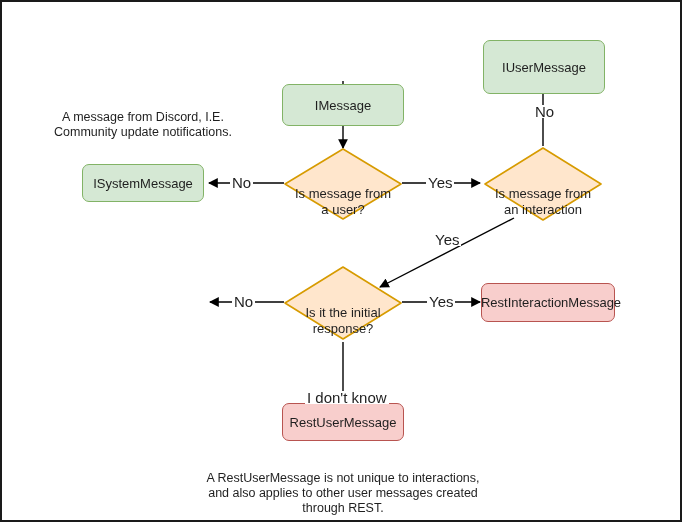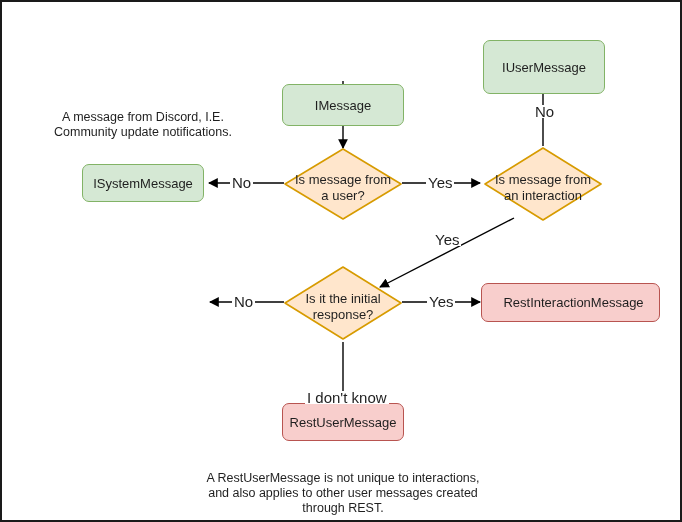--- a/index.html
+++ b/index.html
@@ -57,21 +57,21 @@
     z-index: 3;
   }
   .diamond-wrap svg {
     position: absolute;
     left: 0;
     top: 0;
   }
   .diamond-label {
     position: absolute;
     left: 0;
-    top: 4px;
+    top: 18px;
     width: 100%;
     height: 100%;
     display: flex;
     align-items: center;
     justify-content: center;
     text-align: center;
     font-size: 13px;
     line-height: 16px;
     color: #1f1f1f;
     padding: 0 10px;
@@ -153,21 +153,21 @@
   </div>
 
   <div class="diamond-wrap" style="left:481px; top:144px; width:120px; height:76px;">
     <svg width="120" height="76" viewBox="0 0 120 76" xmlns="http://www.w3.org/2000/svg">
       <path d="M 60 2 L 118 38 L 60 74 L 2 38 Z" fill="#ffe6cc" stroke="#d79b00" stroke-width="1.6" stroke-linejoin="round"></path>
     </svg>
     <div class="diamond-label">Is message from an interaction</div>
   </div>
 
 
-  <div class="node pink" style="left:479px; top:281px; width:179px; height:39px;padding-left:6px;">
+  <div class="node pink" style="left:479px; top:281px; width:134px; height:39px;padding-left:6px;">
     <span>RestInteractionMessage</span>
   </div>
 
   <div class="node pink" style="left:280px; top:401px; width:122px; height:38px;">
     <span>RestUserMessage</span>
   </div>
 
   <div class="edge-label" style="left:228px; top:174px;">No</div>
 
   <div class="edge-label" style="left:424px; top:174px;">Yes</div>

